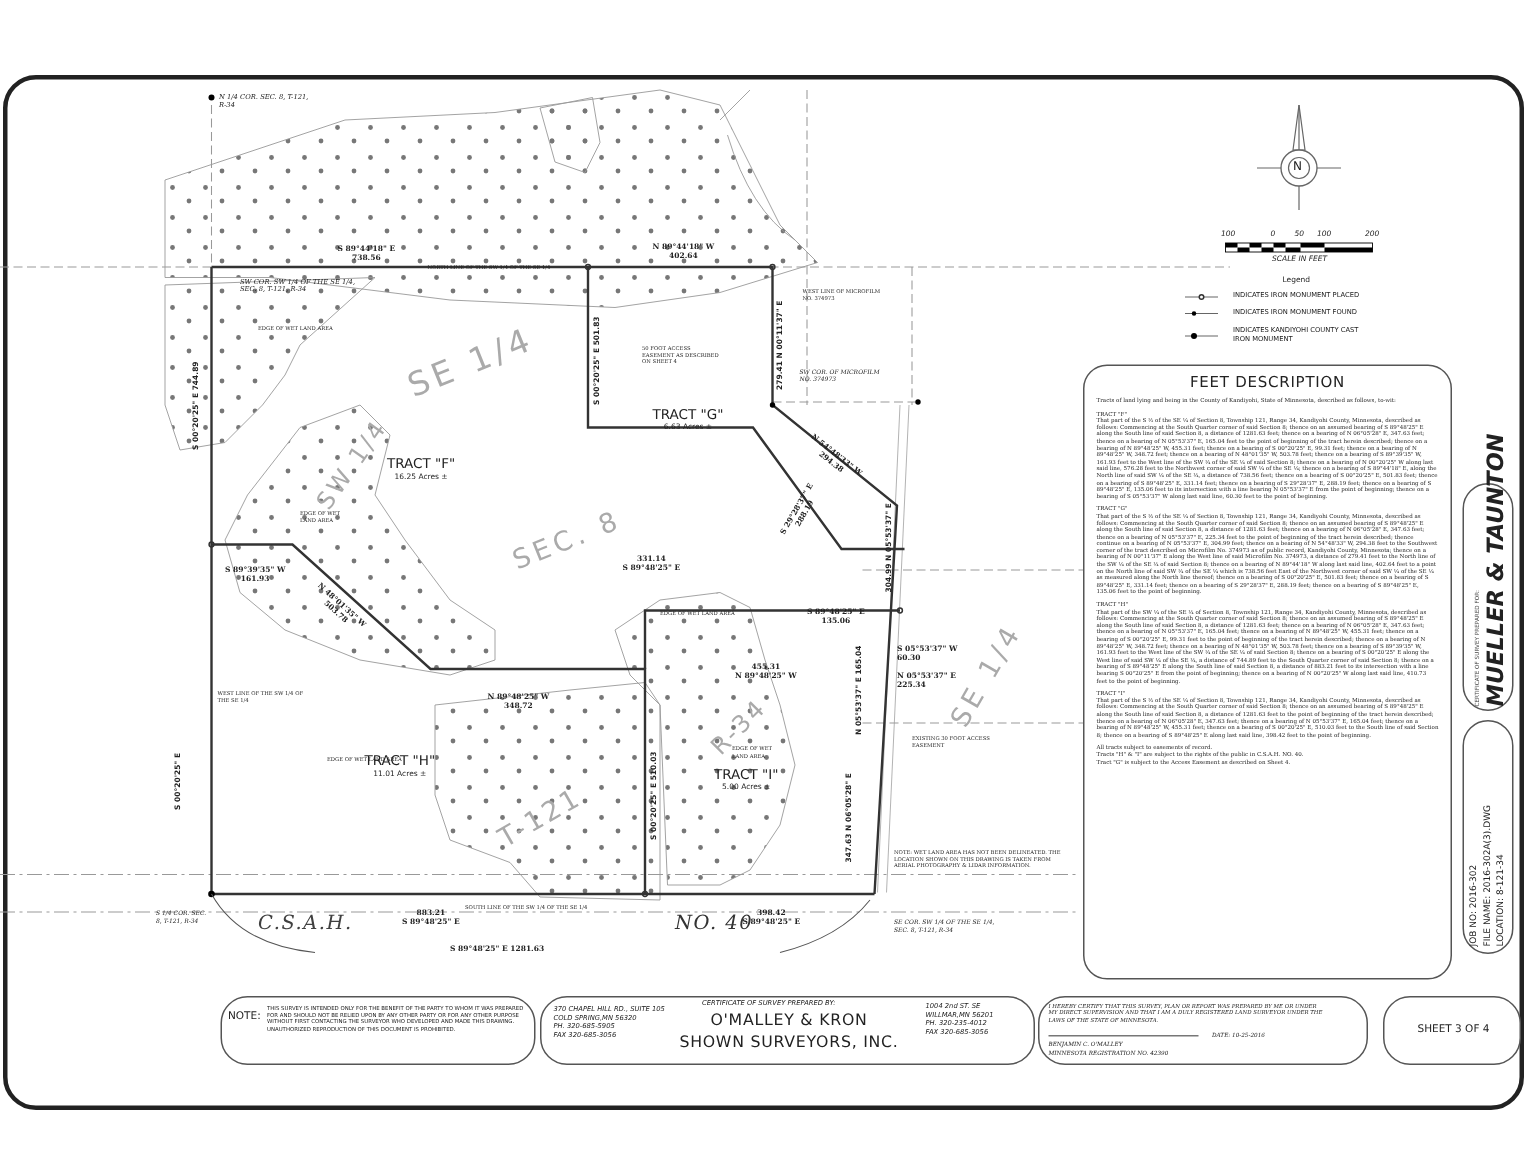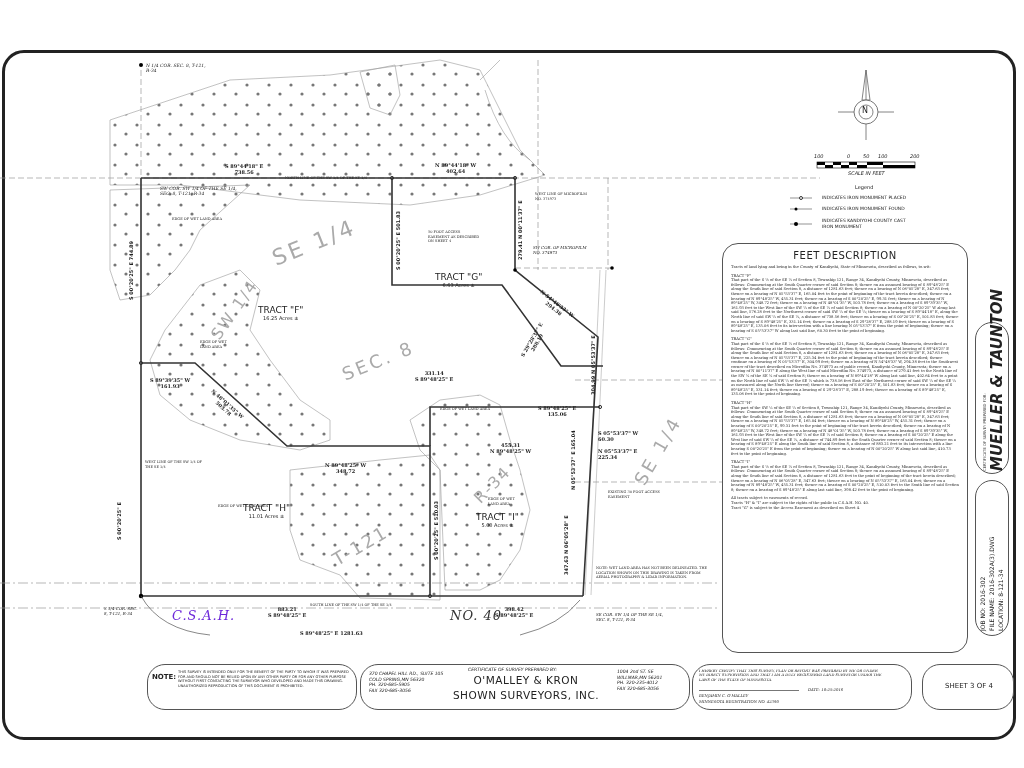--- a/index.html
+++ b/index.html
@@ -6,21 +6,21 @@
   body { width:1024px; height:768px; background:#fff; position:relative; overflow:hidden; font-family:"DejaVu Serif", serif; color:#222; }
   .sheet { position:absolute; left:2px; top:50px; width:1014px; height:690px; border:3px solid #222; border-radius:22px; box-sizing:border-box; }
   .abs { position:absolute; }
   svg.map { position:absolute; left:0; top:0; }
   .legal { position:absolute; left:722px; top:243px; width:246px; height:410px; border:1.5px solid #555; border-radius:16px; box-sizing:border-box; padding:4px 8px; background:#fff; }
   .legal h2 { margin:2px 0 4px; text-align:center; font-family:"DejaVu Sans", sans-serif; font-size:10px; font-weight:normal; letter-spacing:0.5px; }
   .legal p { margin:0 0 4px; font-size:3.7px; line-height:4.6px; }
   .legal .th { margin:0; font-size:3.7px; line-height:4.6px; }
   .boxbot { position:absolute; border:1.5px solid #555; border-radius:18px; box-sizing:border-box; background:#fff; }
   .sans { font-family:"DejaVu Sans", sans-serif; }
-  .note-lbl { font-family:"DejaVu Sans", sans-serif; font-weight:bold; font-size:7px; position:absolute; left:4px; top:8px; }
+  .note-lbl { font-family:"DejaVu Sans", sans-serif; font-weight:normal; font-size:7px; position:absolute; left:4px; top:8px; }
   .tiny { font-size:4px; line-height:5px; font-family:"DejaVu Sans", sans-serif; }
   .vert { position:absolute; transform:rotate(-90deg); transform-origin:left top; white-space:nowrap; font-family:"DejaVu Sans", sans-serif; }
   .lbl { position:absolute; font-size:5px; font-weight:bold; white-space:nowrap; text-align:center; line-height:6px; }
   .tract { position:absolute; font-family:"DejaVu Sans", sans-serif; font-size:9px; text-align:center; white-space:nowrap; }
   .tract small { display:block; font-size:5px; }
   .ital { font-style:italic; }
 </style>
 </head>
 <body>
 
@@ -118,21 +118,21 @@
 <div class="abs sans" style="left:822px;top:195px;font-size:4.5px;">INDICATES IRON MONUMENT PLACED</div>
 <div class="abs sans" style="left:822px;top:206px;font-size:4.5px;">INDICATES IRON MONUMENT FOUND</div>
 <div class="abs sans" style="left:822px;top:218px;font-size:4.5px;width:95px;line-height:5.5px;">INDICATES KANDIYOHI COUNTY CAST IRON MONUMENT</div>
 
 <div class="abs sans" style="left:270px;top:230px;font-size:22px;color:#aaa;transform:rotate(-22deg);letter-spacing:3px;">SE 1/4</div>
 <div class="abs sans" style="left:200px;top:300px;font-size:16px;color:#aaa;transform:rotate(-55deg);letter-spacing:2px;">SW 1/4</div>
 <div class="abs sans" style="left:340px;top:350px;font-size:18px;color:#aaa;transform:rotate(-22deg);letter-spacing:3px;">SEC. 8</div>
 <div class="abs sans" style="left:330px;top:535px;font-size:18px;color:#aaa;transform:rotate(-30deg);letter-spacing:2px;">T-121</div>
 <div class="abs sans" style="left:470px;top:475px;font-size:16px;color:#aaa;transform:rotate(-45deg);letter-spacing:2px;">R-34</div>
 <div class="abs sans" style="left:620px;top:440px;font-size:18px;color:#aaa;transform:rotate(-60deg);letter-spacing:3px;">SE 1/4</div>
-<div class="abs" style="left:172px;top:608px;font-size:13px;font-style:italic;color:#6d28d9;letter-spacing:1px;">C.S.A.H.</div>
+<div class="abs" style="left:172px;top:608px;font-size:13px;font-style:italic;color:#404040;letter-spacing:1px;">C.S.A.H.</div>
 <div class="abs" style="left:450px;top:608px;font-size:13px;font-style:italic;color:#333;letter-spacing:1px;">NO. 40</div>
 
 <div class="tract" style="left:258px;top:305px;"><span>TRACT "F"</span><small>16.25 Acres ±</small></div>
 <div class="tract" style="left:435px;top:272px;"><span>TRACT "G"</span><small>6.63 Acres ±</small></div>
 <div class="tract" style="left:243px;top:503px;"><span>TRACT "H"</span><small>11.01 Acres ±</small></div>
 <div class="tract" style="left:476px;top:512px;"><span>TRACT "I"</span><small>5.00 Acres ±</small></div>
 
 <div class="lbl" style="left:225px;top:163px;"><span>S 89°44'18" E</span><br><span>738.56</span></div>
 <div class="lbl" style="left:435px;top:162px;"><span>N 89°44'18" W</span><br><span>402.64</span></div>
 <div class="lbl" style="left:150px;top:377px;"><span>S 89°39'35" W</span><br><span>161.93</span></div>

